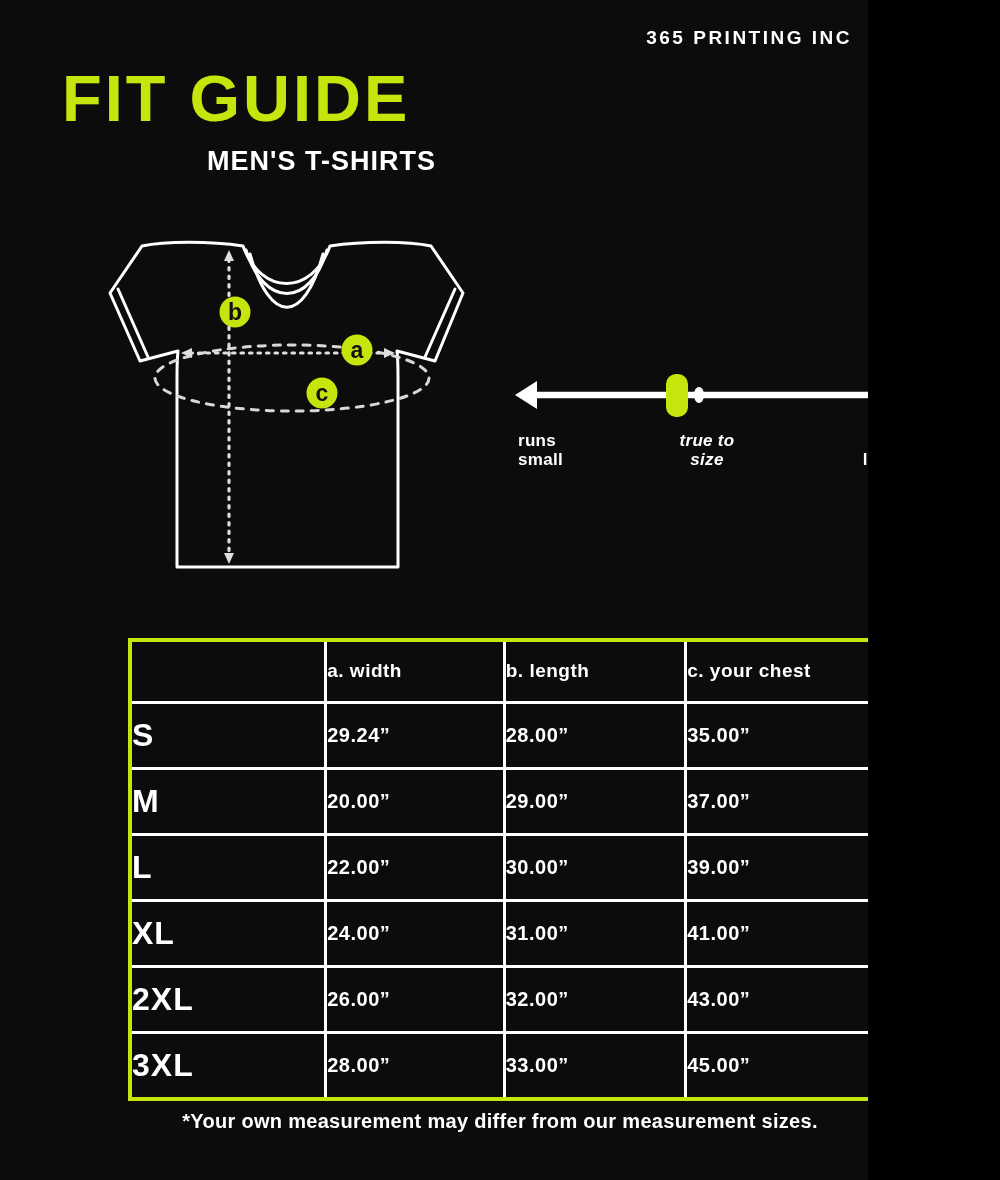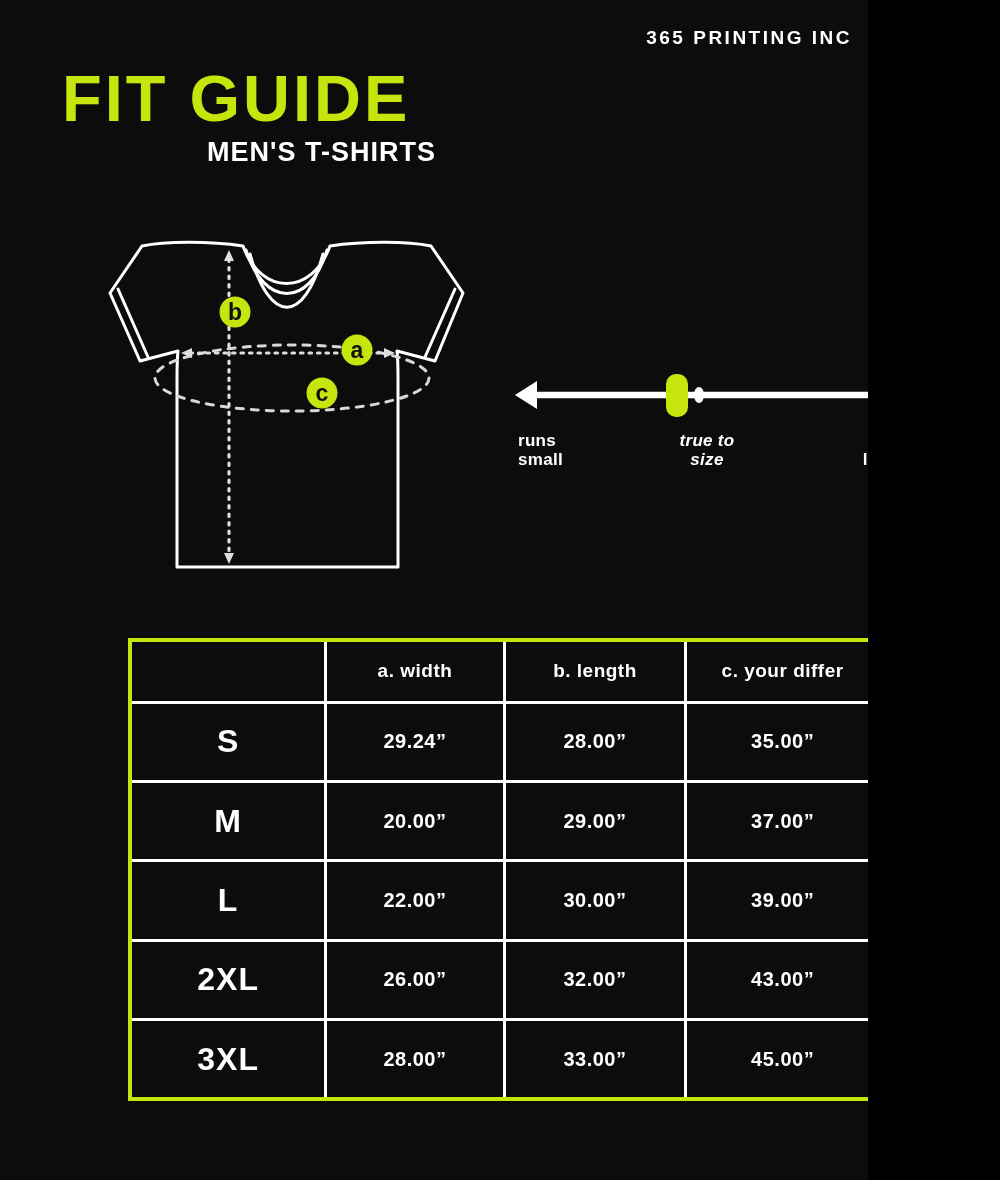--- a/index.html
+++ b/index.html
@@ -18,21 +18,21 @@
   .brand{
     position:absolute;top:27px;right:16px;
     font-size:19px;font-weight:bold;letter-spacing:2.5px;color:var(--fg);
   }
   .title-block{position:absolute;left:62px;top:68px;width:374px;}
   .title{
     font-size:65px;line-height:62px;font-weight:bold;letter-spacing:3px;
     color:var(--accent);white-space:nowrap;
   }
   .subtitle{
-    margin-top:7px;text-align:right;font-size:27px;font-weight:bold;
+    margin-top:16px;text-align:right;font-size:27px;font-weight:bold;
     letter-spacing:1px;color:var(--fg);
   }
   
   .tshirt-svg{position:absolute;left:90px;top:230px;width:390px;height:350px;}
   .scale-svg{position:absolute;left:505px;top:355px;width:410px;height:70px;}
   .stroke-w{stroke:#fff;fill:none;stroke-width:3;stroke-linejoin:round;stroke-linecap:round;}
   .dotline{stroke:#dedede;fill:none;stroke-width:3.2;stroke-dasharray:2.5 6;stroke-linecap:round;}
   .dashline{stroke:#d8d8d8;fill:none;stroke-width:3;stroke-dasharray:7 8;stroke-linecap:round;}
   .arrowtip{fill:#dedede;}
   .accent-fill{fill:var(--accent);}
@@ -47,21 +47,21 @@
   .scale-label.left{left:518px;top:431px;}
   .scale-label.center{left:637px;top:431px;width:140px;text-align:center;font-style:italic;}
   .scale-label.right{left:818px;top:431px;width:87px;text-align:right;}
   
   .size-table{
     position:absolute;left:128px;top:638px;width:754px;height:463px;
     border-collapse:collapse;table-layout:fixed;
     border:4px solid var(--accent);
   }
   .size-table th,.size-table td{
-    border:3px solid #fff;text-align:center;vertical-align:middle;
+    border:3px solid #fff;text-align:left;vertical-align:middle;
     color:var(--fg);padding:0;background:var(--bg);
   }
   .size-table thead th{height:62px;font-size:19px;font-weight:bold;letter-spacing:.5px;}
   .size-table tbody td{height:66px;}
   .cell-size{font-size:32px;font-weight:bold;letter-spacing:1px;}
   .cell-val{font-size:20px;font-weight:bold;letter-spacing:.5px;}
   .footnote{
     position:absolute;left:0;top:1110px;width:1000px;text-align:center;
     font-size:20px;font-weight:bold;letter-spacing:.3px;color:var(--fg);
   }
@@ -133,21 +133,21 @@
       <col style="width:26.1%">
         <col style="width:23.8%">
         <col style="width:24.2%">
         <col style="width:25.9%">
     </colgroup>
     <thead>
       <tr>
         <th></th>
         <th>a. width</th>
         <th>b. length</th>
-        <th>c. your differ</th>
+        <th>c. your chest</th>
       </tr>
     </thead>
     <tbody>
       <tr>
         <td class="cell-size">S</td>
         <td class="cell-val">29.24”</td>
         <td class="cell-val">28.00”</td>
         <td class="cell-val">35.00”</td>
       </tr>
       <tr>
@@ -156,28 +156,35 @@
         <td class="cell-val">29.00”</td>
         <td class="cell-val">37.00”</td>
       </tr>
       <tr>
         <td class="cell-size">L</td>
         <td class="cell-val">22.00”</td>
         <td class="cell-val">30.00”</td>
         <td class="cell-val">39.00”</td>
       </tr>
       <tr>
+        <td class="cell-size">XL</td>
+        <td class="cell-val">24.00”</td>
+        <td class="cell-val">31.00”</td>
+        <td class="cell-val">41.00”</td>
+      </tr>
+      <tr>
         <td class="cell-size">2XL</td>
         <td class="cell-val">26.00”</td>
         <td class="cell-val">32.00”</td>
         <td class="cell-val">43.00”</td>
       </tr>
       <tr>
         <td class="cell-size">3XL</td>
         <td class="cell-val">28.00”</td>
         <td class="cell-val">33.00”</td>
         <td class="cell-val">45.00”</td>
       </tr>
     </tbody>
   </table>
 
+  <div class="footnote">*Your own measurement may differ from our measurement sizes.</div>
 
 </div>
 
 </body></html>

